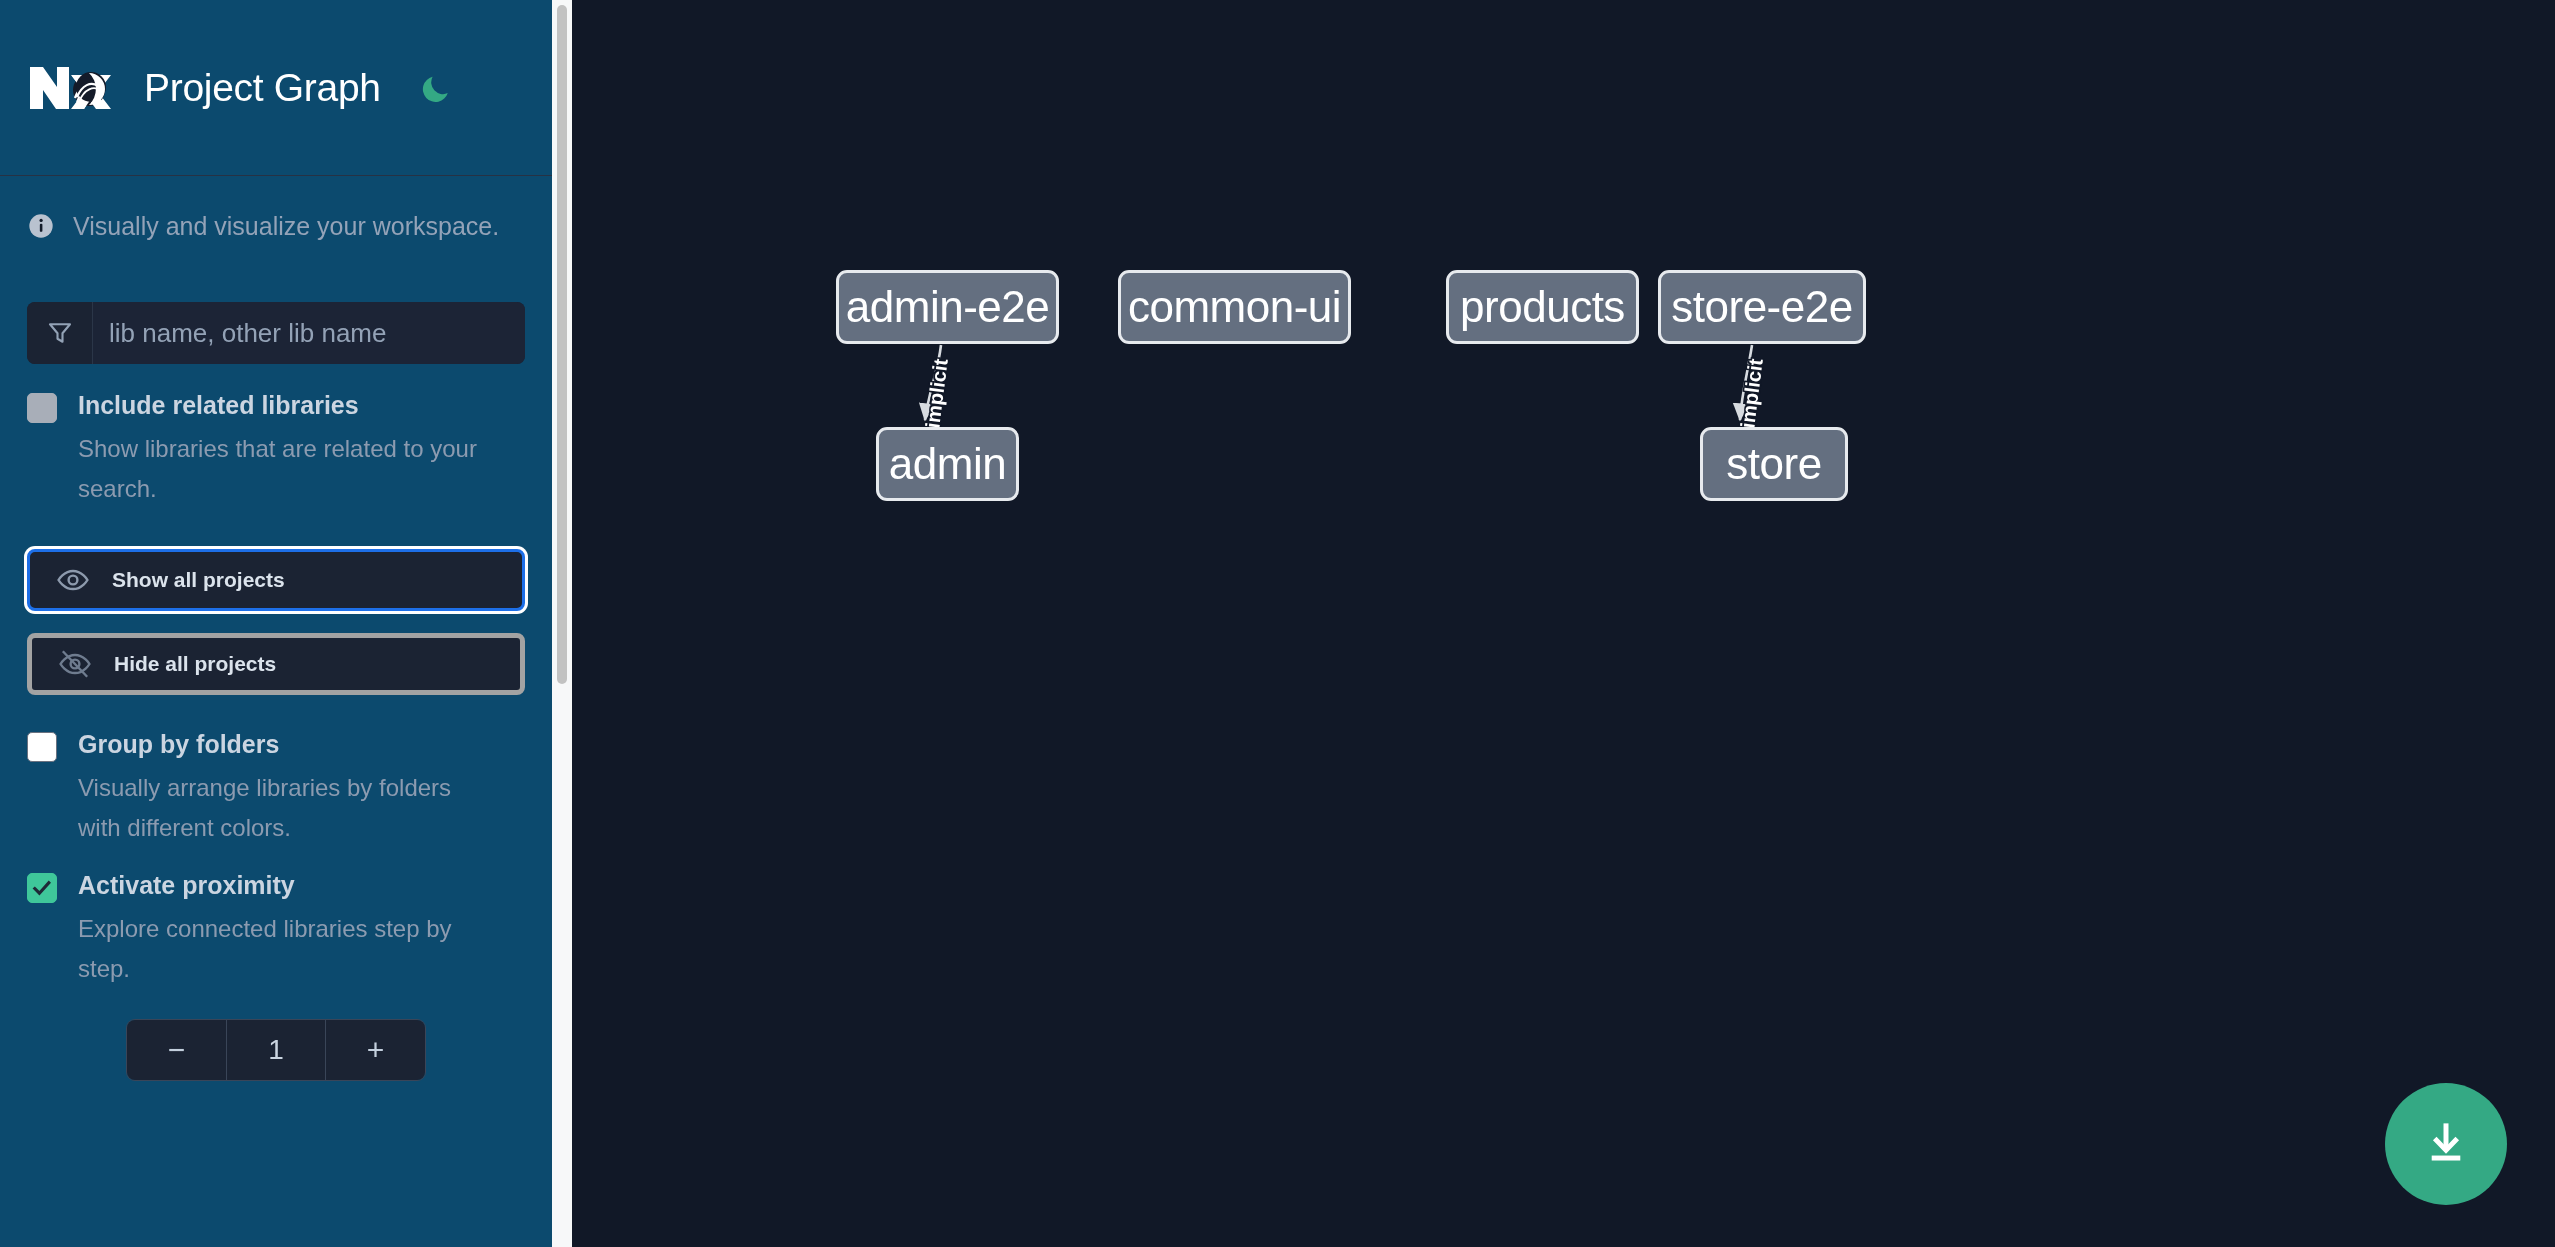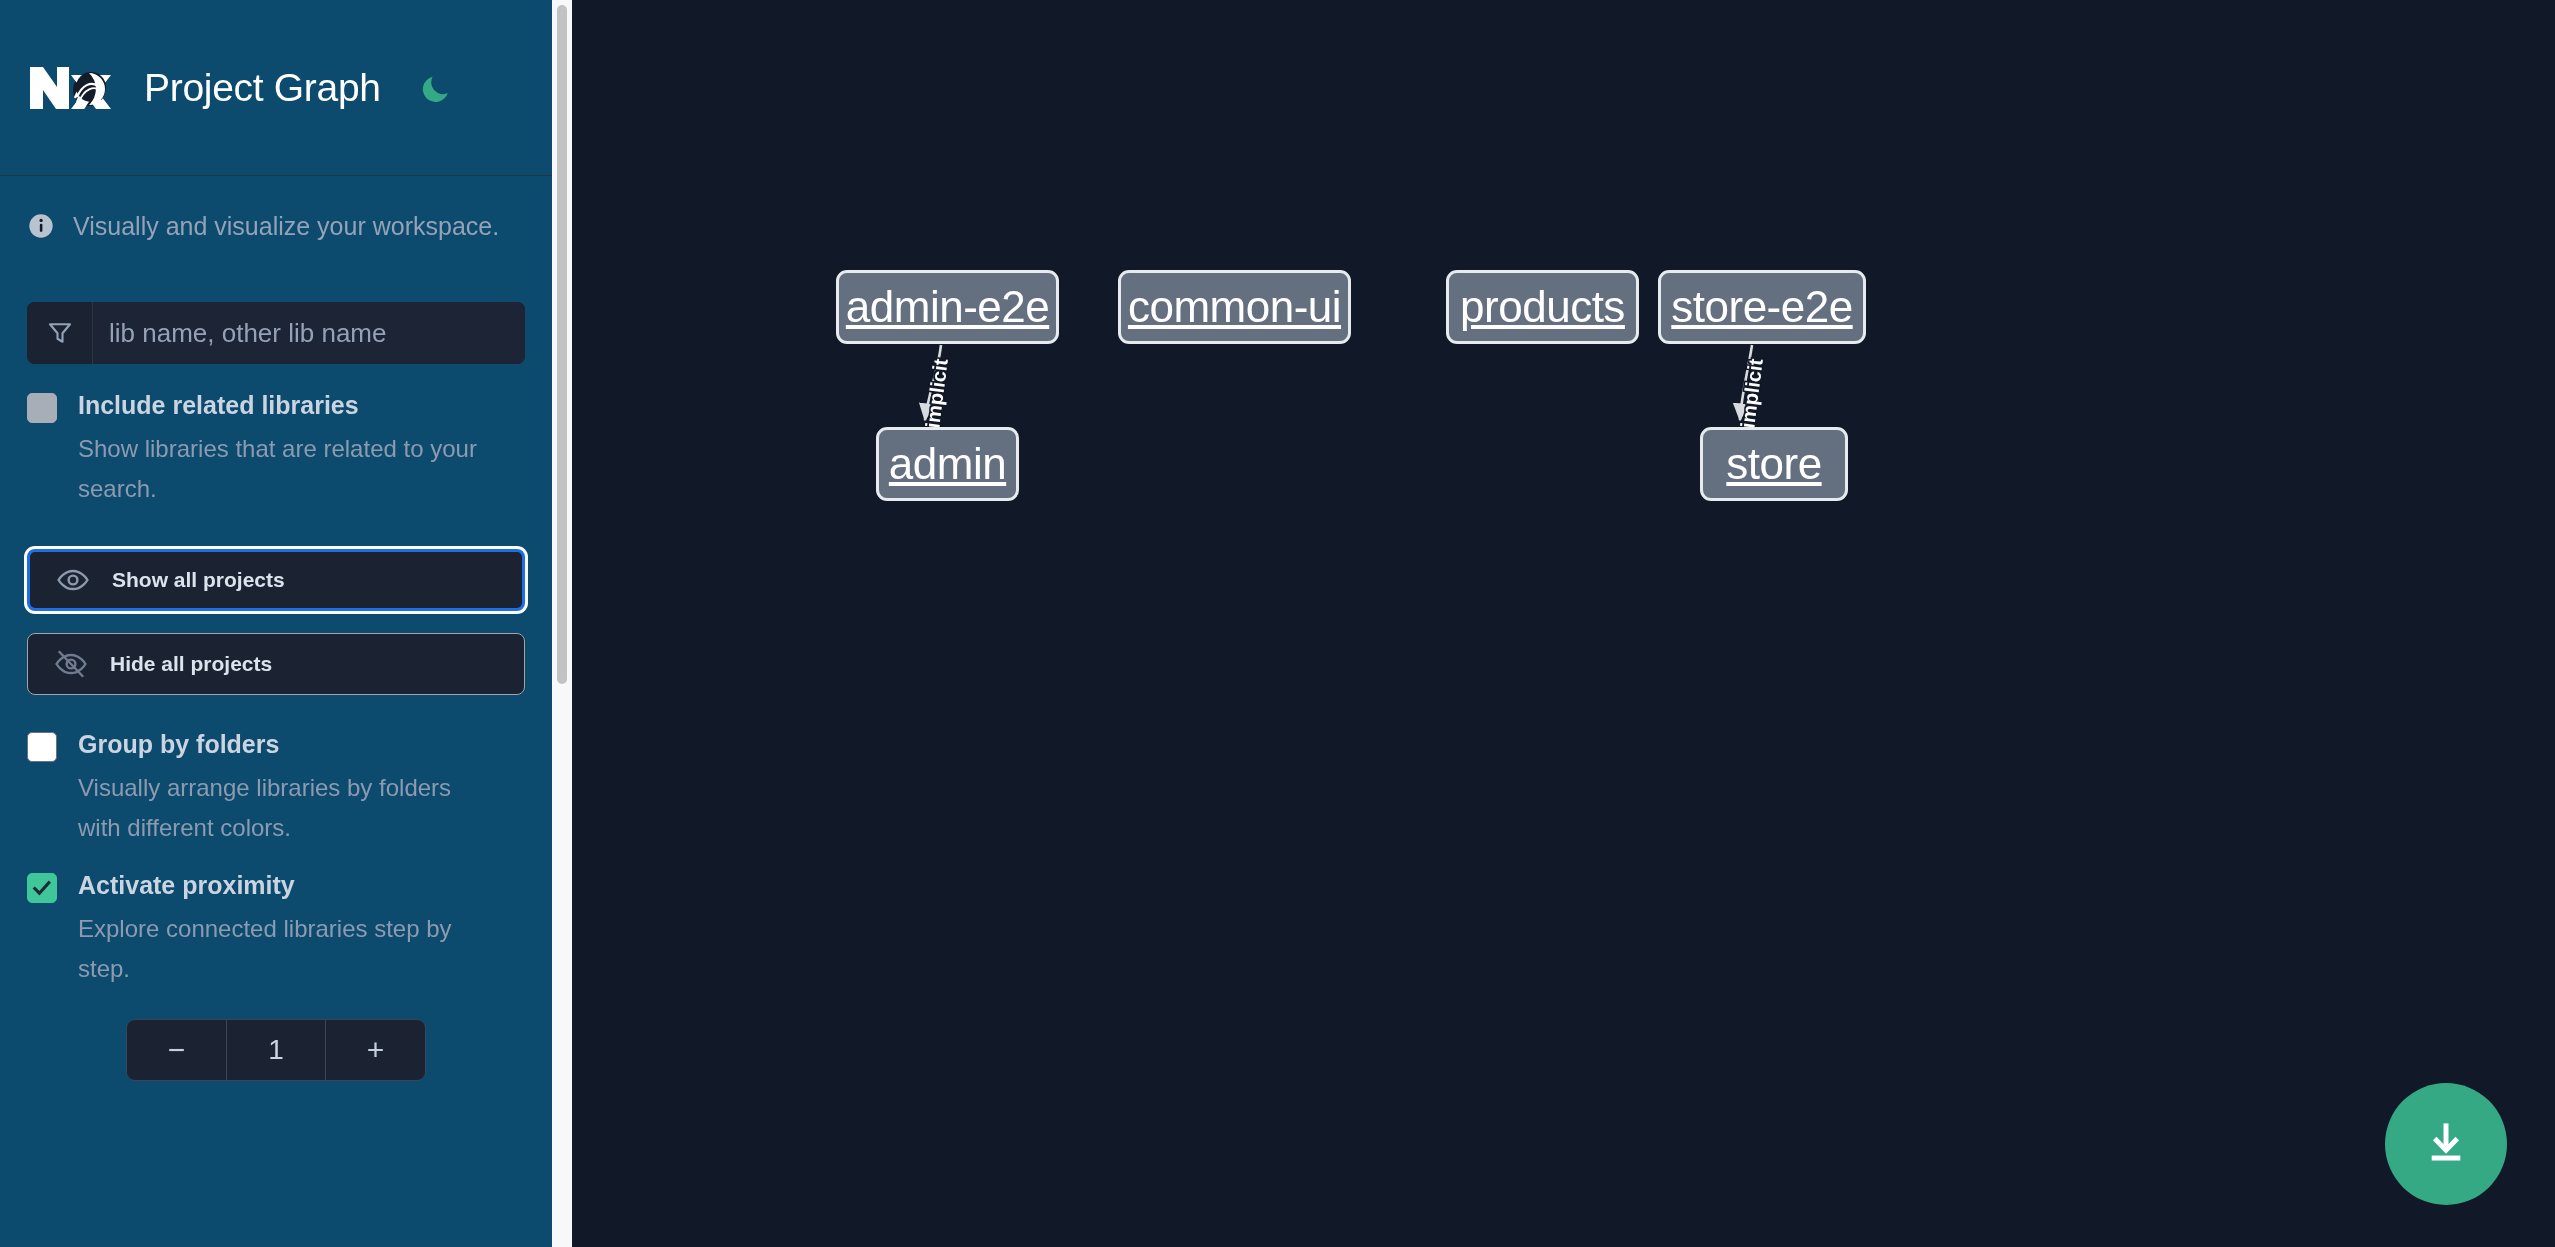--- a/index.html
+++ b/index.html
@@ -134,21 +134,21 @@
   }
 
   .btn-group { margin: 40px 27px 0 27px; }
   .sb-btn {
     position: relative;
     height: 62px;
     display: flex;
     align-items: center;
     padding-left: 26px;
     background: #1b2333;
-    border: 1px solid #a3a3a3;
+    border: 5px solid #a3a3a3;
     border-radius: 8px;
     cursor: pointer;
   }
   .sb-btn + .sb-btn { margin-top: 22px; }
   .sb-btn.focused {
     border: 3px solid #1d6fe8;
     box-shadow: 0 0 0 3px #ffffff;
   }
   .sb-btn-icon { width: 34px; height: 34px; flex: 0 0 auto; }
   .sb-btn-label {
@@ -222,21 +222,20 @@
     border: 3px solid #e7eaee;
     border-radius: 11px;
     display: flex;
     align-items: center;
     justify-content: center;
     color: #ffffff;
     font-size: 44px;
     letter-spacing: -0.5px;
     cursor: pointer;
     white-space: nowrap;
-    text-decoration: underline;
   }
 
   .edge-label {
     position: absolute;
     color: #ffffff;
     font-size: 20px;
     font-weight: 700;
     transform-origin: center center;
     text-shadow:
       -1.5px -1.5px 0 #111827,  1.5px -1.5px 0 #111827,

